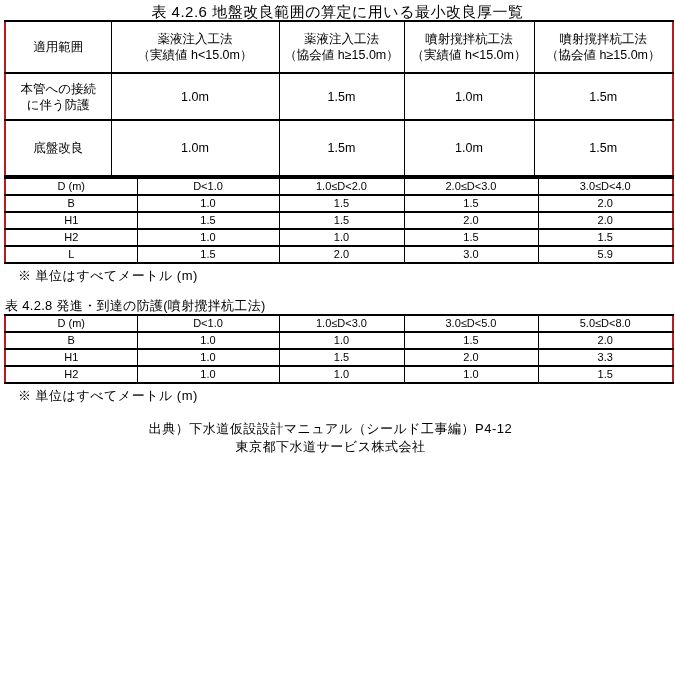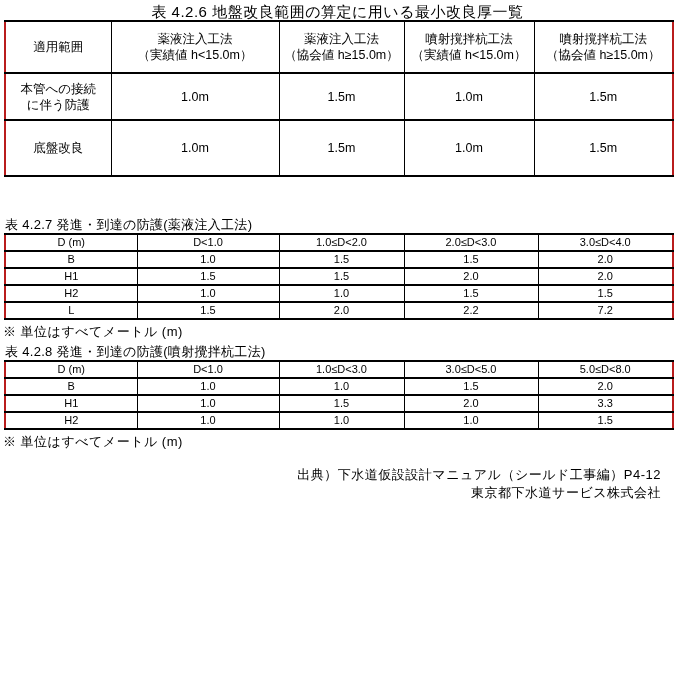--- a/index.html
+++ b/index.html
@@ -28,25 +28,25 @@
   
   .t-main tr:nth-child(1)>* { height:50px; }
   .t-main tr:nth-child(2)>* { height:45px; }
   .t-main tr:nth-child(3)>* { height:54px; }
   .t-main tr:nth-child(4)>* { height:49px; }
   .t-main tr:nth-child(5)>* { height:48px;padding-left:48px; }
   .t-main tr:nth-child(6)>* { height:51px; }
   .sub-title {
     margin:40px 0 1px 5px; font-size:13px; line-height:15px; letter-spacing:0.3px;
   }
-  .sub-title.second { margin-top:5px; }
+  .sub-title.second { margin-top:15px; }
   .t-small td, .t-small th { height:15px; line-height:15px; font-size:11px; }
-  .note { margin:4px 0 0 3px; font-size:13px; line-height:15px; letter-spacing:0.5px; }
+  .note { margin:4px 0 0 18px; font-size:13px; line-height:15px; letter-spacing:0.5px; }
   .source {
-    margin:17px 14px 0 0; text-align:right;
+    margin:17px 14px 0 0; text-align:center;
     font-size:13px; line-height:17.5px; letter-spacing:0.5px;
   }
 </style>
 </head>
 <body>
 
 <div>
 
   <div class="doc-title">表 4.2.6 地盤改良範囲の算定に用いる最小改良厚一覧</div>
 
@@ -81,21 +81,20 @@
     <tr>
       <td>底盤改良</td>
       <td>1.0m</td>
       <td>1.5m</td>
       <td>1.0m</td>
       <td>1.5m</td>
     </tr>
   </tbody>
     </table>
 
-  <div class="sub-title">表 4.2.7 発進・到達の防護(薬液注入工法)</div>
 
   <table class="t-small">
     <colgroup>
       <col style="width:132px">
         <col style="width:142px">
         <col style="width:125px">
         <col style="width:134px">
         <col style="width:135px">
     </colgroup>
     <tbody>
@@ -124,22 +123,22 @@
       <td>H2</td>
       <td>1.0</td>
       <td>1.0</td>
       <td>1.5</td>
       <td>1.5</td>
     </tr>
     <tr>
       <td>L</td>
       <td>1.5</td>
       <td>2.0</td>
-      <td>2.2</td>
-      <td>7.2</td>
+      <td>3.0</td>
+      <td>5.9</td>
     </tr>
   </tbody>
     </table>
 
   <div class="note">※ 単位はすべてメートル (m)</div>
 
   <div class="sub-title second">表 4.2.8 発進・到達の防護(噴射攪拌杭工法)</div>
 
   <table class="t-small">
     <colgroup>

